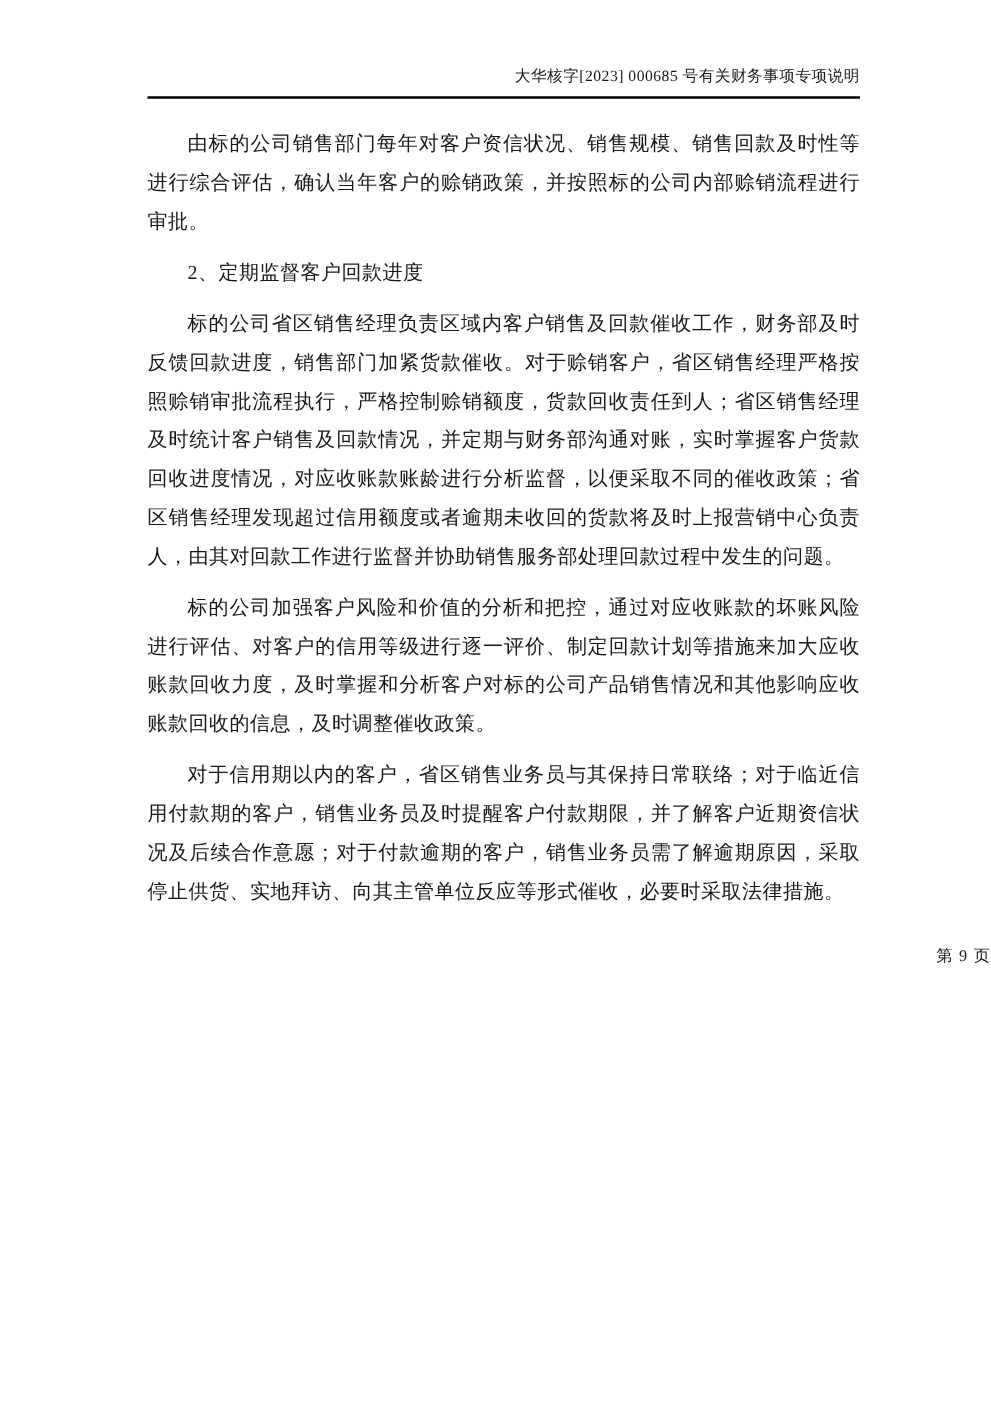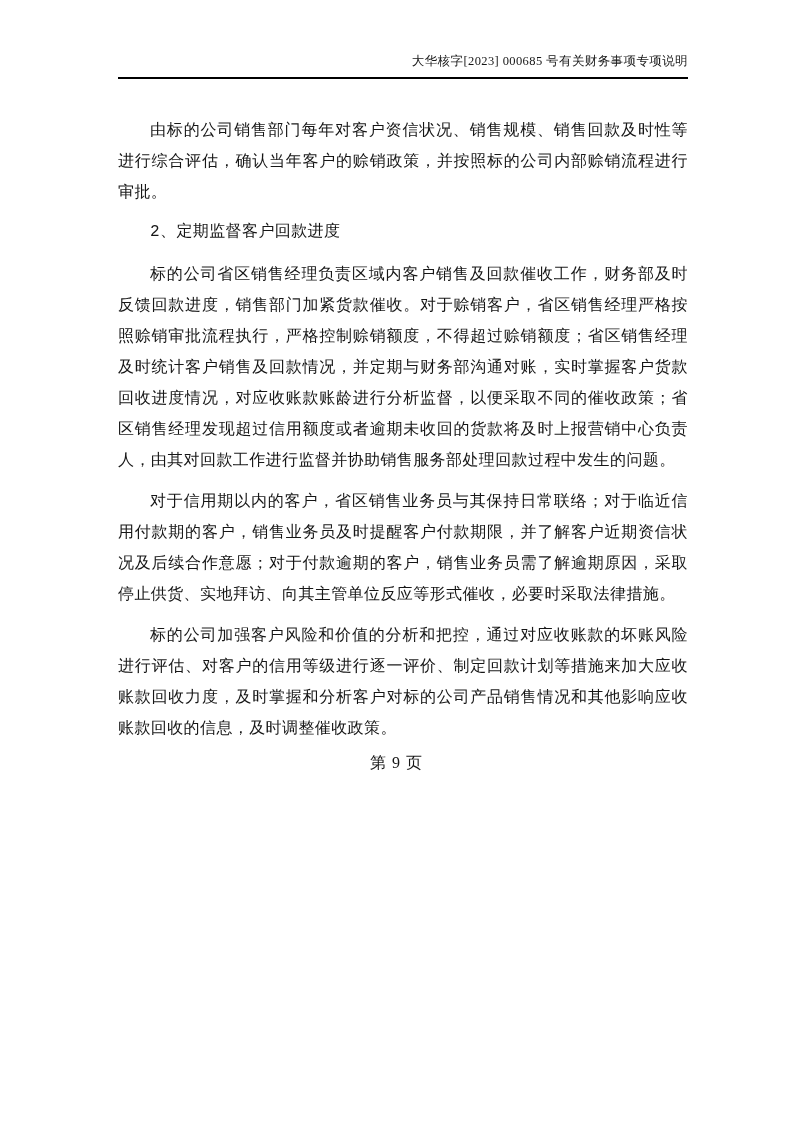--- a/index.html
+++ b/index.html
@@ -21,56 +21,55 @@
   }
   .doc-header {
     text-align: right;
     font-size: 12.5px;
     line-height: 15px;
     padding-bottom: 8px;
     border-bottom: 2.5px solid #000000;
     letter-spacing: 0.4px;
   }
   .doc-main {
-    padding-top: 35px;
+    padding-top: 21px;
   }
   .para, .head {
     margin: 0 0 10px 0;
     font-size: 16px;
     line-height: 31px;
     text-indent: 2em;
     letter-spacing: 0.4px;
   }
   .para {
     text-align: justify;
   }
   .head {
     text-align: left;
-    font-family: Liberation Mono, monospace;
   }
   .doc-footer {
     position: absolute;
     left: 0;
     bottom: 56px;
     width: 100%;
-    text-align: center;
-    font-size: 16px;
+    text-align: right;
+    font-size: 13px;
     letter-spacing: 1px;
   }
 </style>
 </head>
 <body>
 
 <div class="page">
 
   <div class="doc-header">大华核字[2023] 000685 号有关财务事项专项说明</div>
 
   <div class="doc-main">
     <p class="para">由标的公司销售部门每年对客户资信状况、销售规模、销售回款及时性等进行综合评估，确认当年客户的赊销政策，并按照标的公司内部赊销流程进行审批。</p>
     <p class="head">2、定期监督客户回款进度</p>
-    <p class="para">标的公司省区销售经理负责区域内客户销售及回款催收工作，财务部及时反馈回款进度，销售部门加紧货款催收。对于赊销客户，省区销售经理严格按照赊销审批流程执行，严格控制赊销额度，不得超过赊销额度；省区销售经理及时统计客户销售及回款情况，并定期与财务部沟通对账，实时掌握客户货款回收进度情况，对应收账款账龄进行分析监督，以便采取不同的催收政策；省区销售经理发现超过信用额度或者逾期未收回的货款将及时上报营销中心负责人，由其对回款工作进行监督并协助销售服务部处理回款过程中发生的问题。</p>
+    <p class="para">标的公司省区销售经理负责区域内客户销售及回款催收工作，财务部及时反馈回款进度，销售部门加紧货款催收。对于赊销客户，省区销售经理严格按照赊销审批流程执行，严格控制赊销额度，货款回收责任到人；省区销售经理及时统计客户销售及回款情况，并定期与财务部沟通对账，实时掌握客户货款回收进度情况，对应收账款账龄进行分析监督，以便采取不同的催收政策；省区销售经理发现超过信用额度或者逾期未收回的货款将及时上报营销中心负责人，由其对回款工作进行监督并协助销售服务部处理回款过程中发生的问题。</p>
+    <p class="para">标的公司加强客户风险和价值的分析和把控，通过对应收账款的坏账风险进行评估、对客户的信用等级进行逐一评价、制定回款计划等措施来加大应收账款回收力度，及时掌握和分析客户对标的公司产品销售情况和其他影响应收账款回收的信息，及时调整催收政策。</p>
     <p class="para">对于信用期以内的客户，省区销售业务员与其保持日常联络；对于临近信用付款期的客户，销售业务员及时提醒客户付款期限，并了解客户近期资信状况及后续合作意愿；对于付款逾期的客户，销售业务员需了解逾期原因，采取停止供货、实地拜访、向其主管单位反应等形式催收，必要时采取法律措施。</p>
-    <p class="para">标的公司加强客户风险和价值的分析和把控，通过对应收账款的坏账风险进行评估、对客户的信用等级进行逐一评价、制定回款计划等措施来加大应收账款回收力度，及时掌握和分析客户对标的公司产品销售情况和其他影响应收账款回收的信息，及时调整催收政策。</p>
   </div>
 
   <div class="doc-footer">第 9 页</div>
 
 </div>
 
 </body></html>

